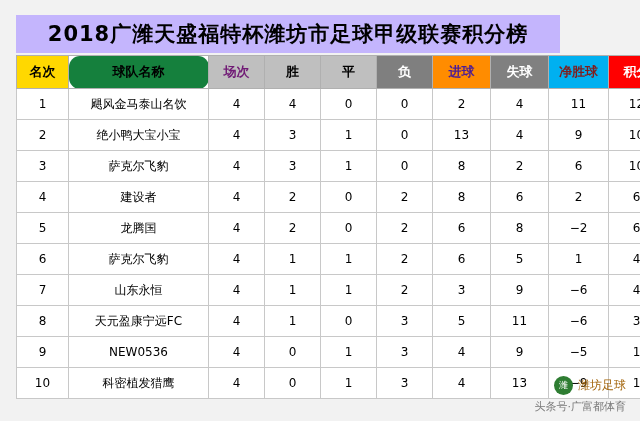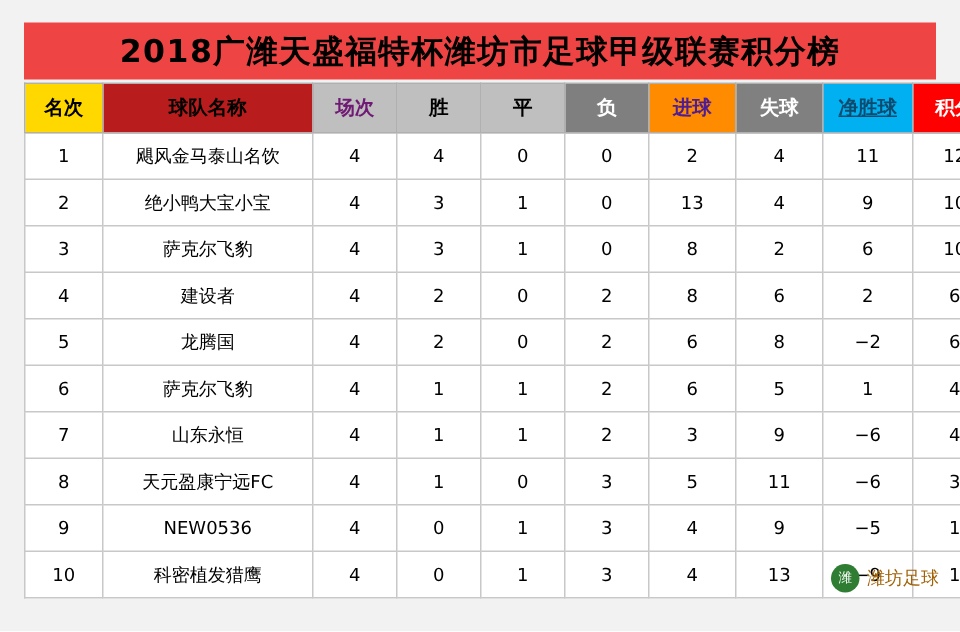--- a/index.html
+++ b/index.html
@@ -29,23 +29,23 @@
     letter-spacing: 6px;
     transform: skewX(-8deg);
     pointer-events: none;
     user-select: none;
     font-family: "Liberation Sans", sans-serif;
   }
   .title-bar {
     position: absolute;
     left: 16px;
     top: 15px;
-    width: 608px;
+    width: 544px;
     height: 38px;
-    background: #ef4444;
+    background: #c4b5fd;
     display: flex;
     align-items: center;
     justify-content: center;
   }
   .title-text {
     font-size: 21px;
     font-weight: bold;
     color: #000;
     letter-spacing: 1px;
     white-space: nowrap;
@@ -153,28 +153,28 @@
         <col class="c-draw">
       <col class="c-loss">
         <col class="c-gf">
         <col class="c-ga">
         <col class="c-gd">
         <col class="c-pts">
     </colgroup>
     <thead>
       <tr>
         <th style="background: rgb(255, 216, 0); color: rgb(0, 0, 0); margin-left: 16px;">名次</th>
-        <th style="background: #b91c1c; color: rgb(0, 0, 0);">球队名称</th>
+        <th style="background: #15803d; color: rgb(0, 0, 0); border-radius: 11px;">球队名称</th>
         <th style="background: rgb(191, 191, 191); color: #701a75;">场次</th>
         <th style="background: rgb(191, 191, 191); color: rgb(0, 0, 0);">胜</th>
         <th style="background: rgb(191, 191, 191); color: rgb(0, 0, 0);">平</th>
         <th style="background: rgb(127, 127, 127); color: rgb(255, 255, 255);">负</th>
         <th style="background: rgb(255, 140, 0); color: #4c1d95;">进球</th>
         <th style="background: rgb(128, 128, 128); color: rgb(255, 255, 255);">失球</th>
-        <th style="background: rgb(0, 176, 240); color: #0c4a6e; text-decoration: underline;">净胜球</th>
+        <th style="background: rgb(0, 176, 240); color: #7f1d1d;">净胜球</th>
         <th style="background: rgb(255, 0, 0); color: rgb(255, 255, 255);">积分</th>
       </tr>
     </thead>
     <tbody>
         <tr>
           <td class="rank">1</td>
           <td class="team-name">飓风金马泰山名饮</td>
           <td>4</td>
           <td>4</td>
           <td>0</td>
@@ -292,14 +292,15 @@
           <td>−9</td>
           <td>1</td>
         </tr>
       </tbody>
   </table>
 
   <div class="footer-badge">
     <div class="badge-logo">潍</div>
     <div class="badge-text">潍坊足球</div>
   </div>
+  <div class="footer-source">头条号·广富都体育</div>
 
 </div>
 
 </body></html>

